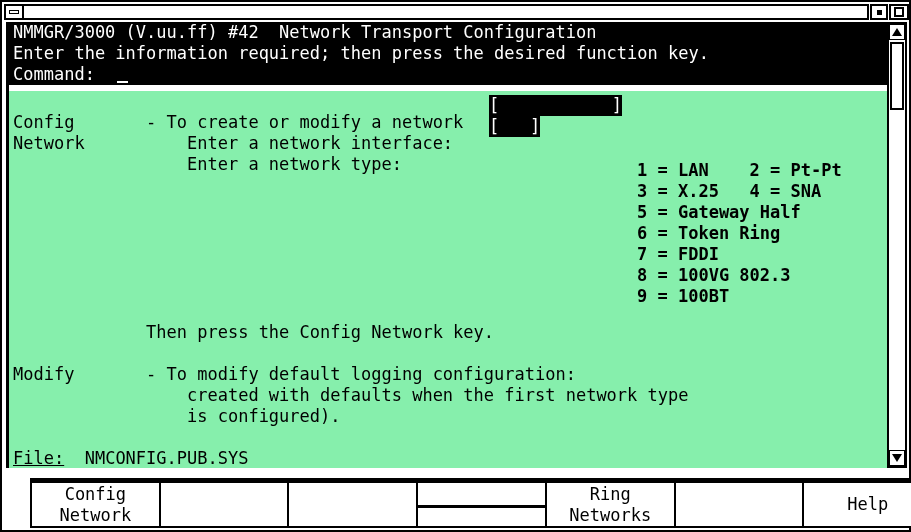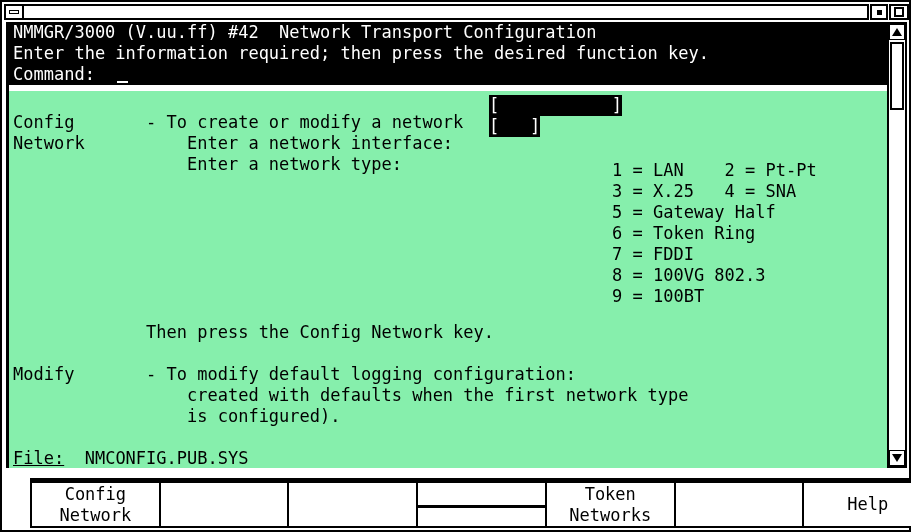--- a/index.html
+++ b/index.html
@@ -279,21 +279,21 @@
       <div class="bline blank"></div>
       <div class="bline">             Then press the Config Network key.</div>
       <div class="bline blank"></div>
       <div class="bline">Modify       - To modify default logging configuration:</div>
       <div class="bline">                 created with defaults when the first network type</div>
       <div class="bline">                 is configured).</div>
       <div class="bline blank"></div>
       <div class="bline"><span class="underlined">File:</span><span>  </span><span>NMCONFIG.PUB.SYS</span></div>
     </div>
 
-    <div style="position:absolute; left:599px; top:138px;">
+    <div style="position:absolute; left:624px; top:138px;font-weight:bold;">
       <div class="bline">1 = LAN    2 = Pt-Pt</div>
       <div class="bline">3 = X.25   4 = SNA</div>
       <div class="bline">5 = Gateway Half</div>
       <div class="bline">6 = Token Ring</div>
       <div class="bline">7 = FDDI</div>
       <div class="bline">8 = 100VG 802.3</div>
       <div class="bline">9 = 100BT</div>
     </div>
 
     <div class="field" id="field-interface">[           ]</div>
@@ -323,21 +323,21 @@
     <div class="fkey">
       <span class="fk-line"></span>
       <span class="fk-line"></span>
     </div>
     <div class="fkey">
       <span class="fk-divider"></span>
       <span class="fk-line"></span>
       <span class="fk-line"></span>
     </div>
     <div class="fkey">
-      <span class="fk-line">Token</span>
+      <span class="fk-line">Ring</span>
       <span class="fk-line">Networks</span>
     </div>
     <div class="fkey">
       <span class="fk-line"></span>
       <span class="fk-line"></span>
     </div>
     <div class="fkey">
       <span class="fk-line">Help</span>
       <span class="fk-line"></span>
     </div>

